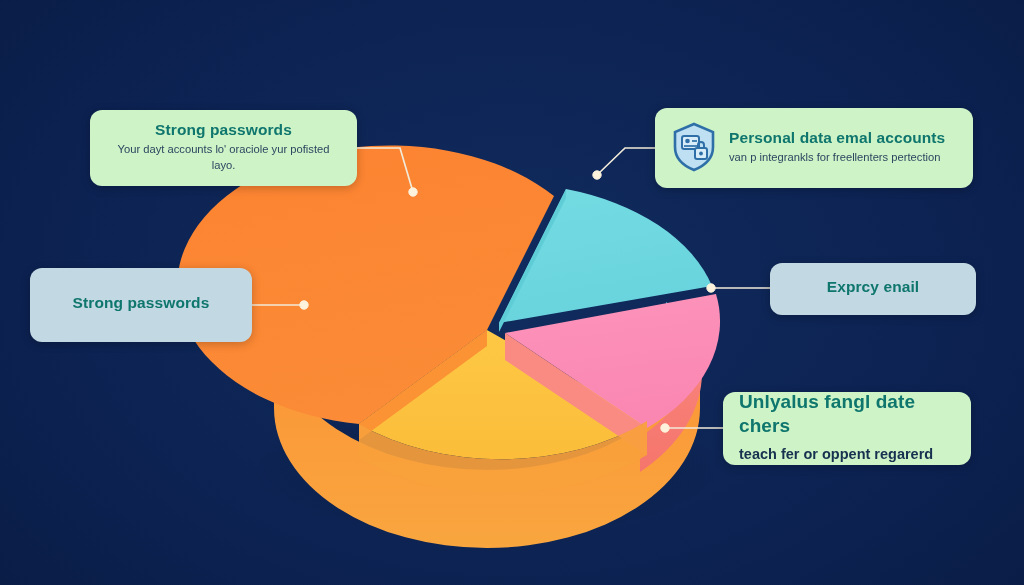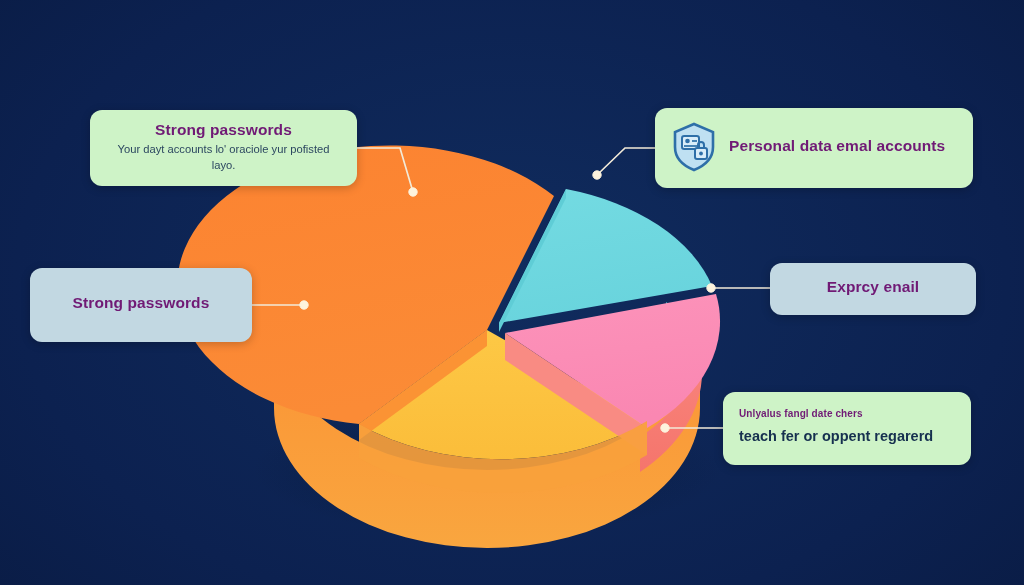--- a/index.html
+++ b/index.html
@@ -28,42 +28,42 @@
     box-shadow:0 2px 10px rgba(0,0,0,0.22);
   }
   .callout.mint  { background:#cef3c7; }
   .callout.steel { background:#c2d8e2; }
 
   .ctext { flex:1 1 auto; min-width:0; }
 
   .ctitle {
     font-size:15.5px;
     font-weight:700;
-    color:#701a75;
+    color:#0f766e;
     letter-spacing:.1px;
     line-height:1.25;
     margin-bottom:3px;
   }
   .cbody {
     font-size:11.2px;
     font-weight:400;
     color:#2c4760;
     line-height:1.42;
   }
   .center  .ctitle, .center  .cbody { text-align:center; }
   .leftal  .ctitle, .leftal  .cbody { text-align:left; }
 
   
   #box-top-left      { left:90px;  top:110px; width:267px; height:76px; }
   #box-top-right     { left:655px; top:108px; width:318px; height:80px; }
   #box-mid-left      { left:30px;  top:268px; width:222px; height:74px; }
   #box-mid-right     { left:770px; top:263px; width:206px; height:52px; }
   #box-bottom-right  { left:723px; top:392px; width:248px; height:73px; }
 
-  #box-bottom-right .ctitle { font-size:10px; font-weight:600; margin-bottom:6px; }
+  #box-bottom-right .ctitle { font-size:19px; font-weight:600; margin-bottom:6px; }
   #box-bottom-right .cbody  { font-size:14.5px; font-weight:600; color:#16304f; }
 
   
   .shield-icon { flex:0 0 auto; width:46px; height:52px; }
 
   
   .connectors { position:absolute; inset:0; width:1024px; height:585px; pointer-events:none; }
 
   
   .pie-wrap { position:absolute; left:0; top:0; width:1024px; height:585px; }
@@ -184,20 +184,21 @@
       <rect x="11" y="15" width="17" height="13" rx="2.2" fill="#d9edf9" stroke="#2e6fa8" stroke-width="2"></rect>
       <circle cx="16.5" cy="20" r="2.3" fill="#2e6fa8"></circle>
       <line x1="21" y1="20" x2="26" y2="20" stroke="#2e6fa8" stroke-width="1.7"></line>
       <line x1="13" y1="25" x2="26" y2="25" stroke="#2e6fa8" stroke-width="1.7"></line>
       <rect x="24" y="27" width="12" height="11" rx="2" fill="#d9edf9" stroke="#2e6fa8" stroke-width="2"></rect>
       <path d="M27 27 V24 a3 3 0 0 1 6 0 V27" fill="none" stroke="#2e6fa8" stroke-width="2"></path>
       <circle cx="30" cy="32.5" r="1.9" fill="#2e6fa8"></circle>
     </svg>
     <div class="ctext">
       <div class="ctitle">Personal data emal accounts</div>
+      <div class="cbody">van p integrankls for freellenters pertection</div>
     </div>
   </div>
 
   <div class="callout steel center" id="box-mid-left">
     <div class="ctext">
       <div class="ctitle">Strong passwords</div>
     </div>
   </div>
 
   <div class="callout steel center" id="box-mid-right">

